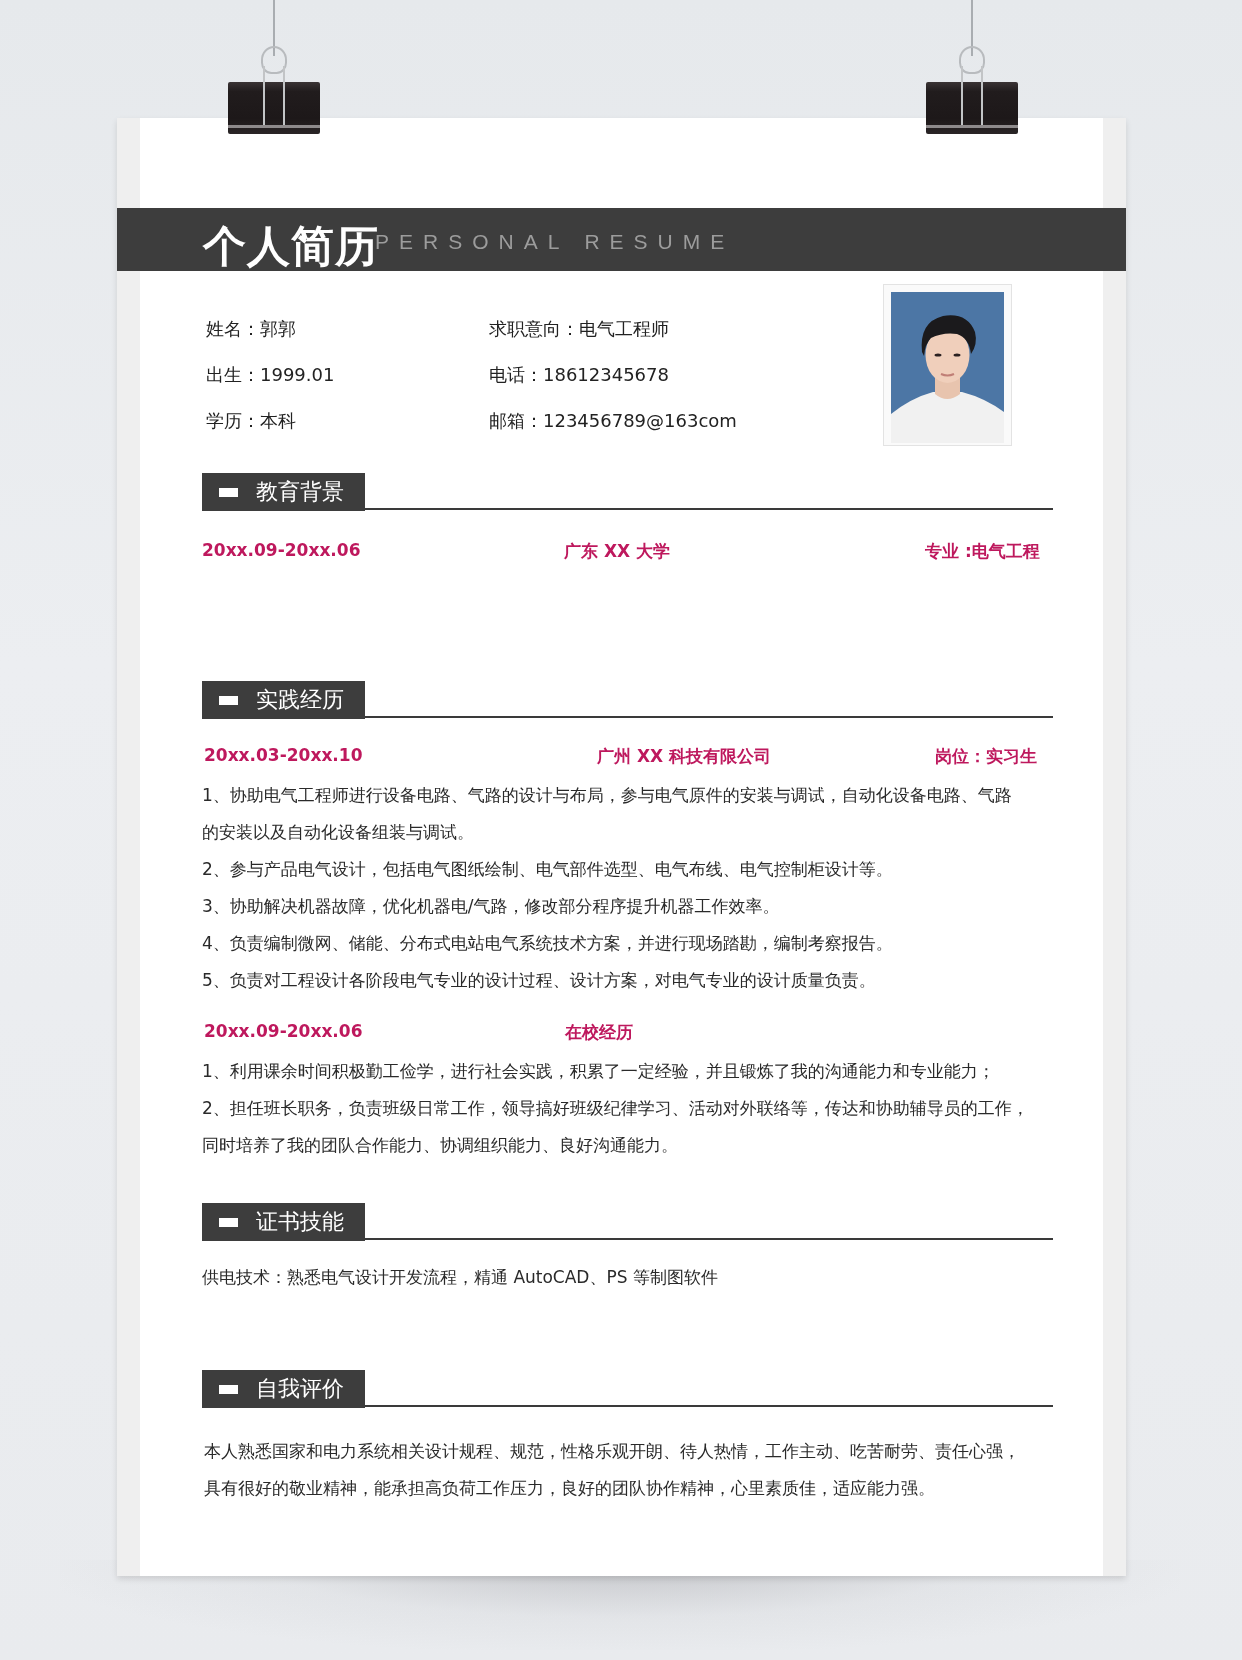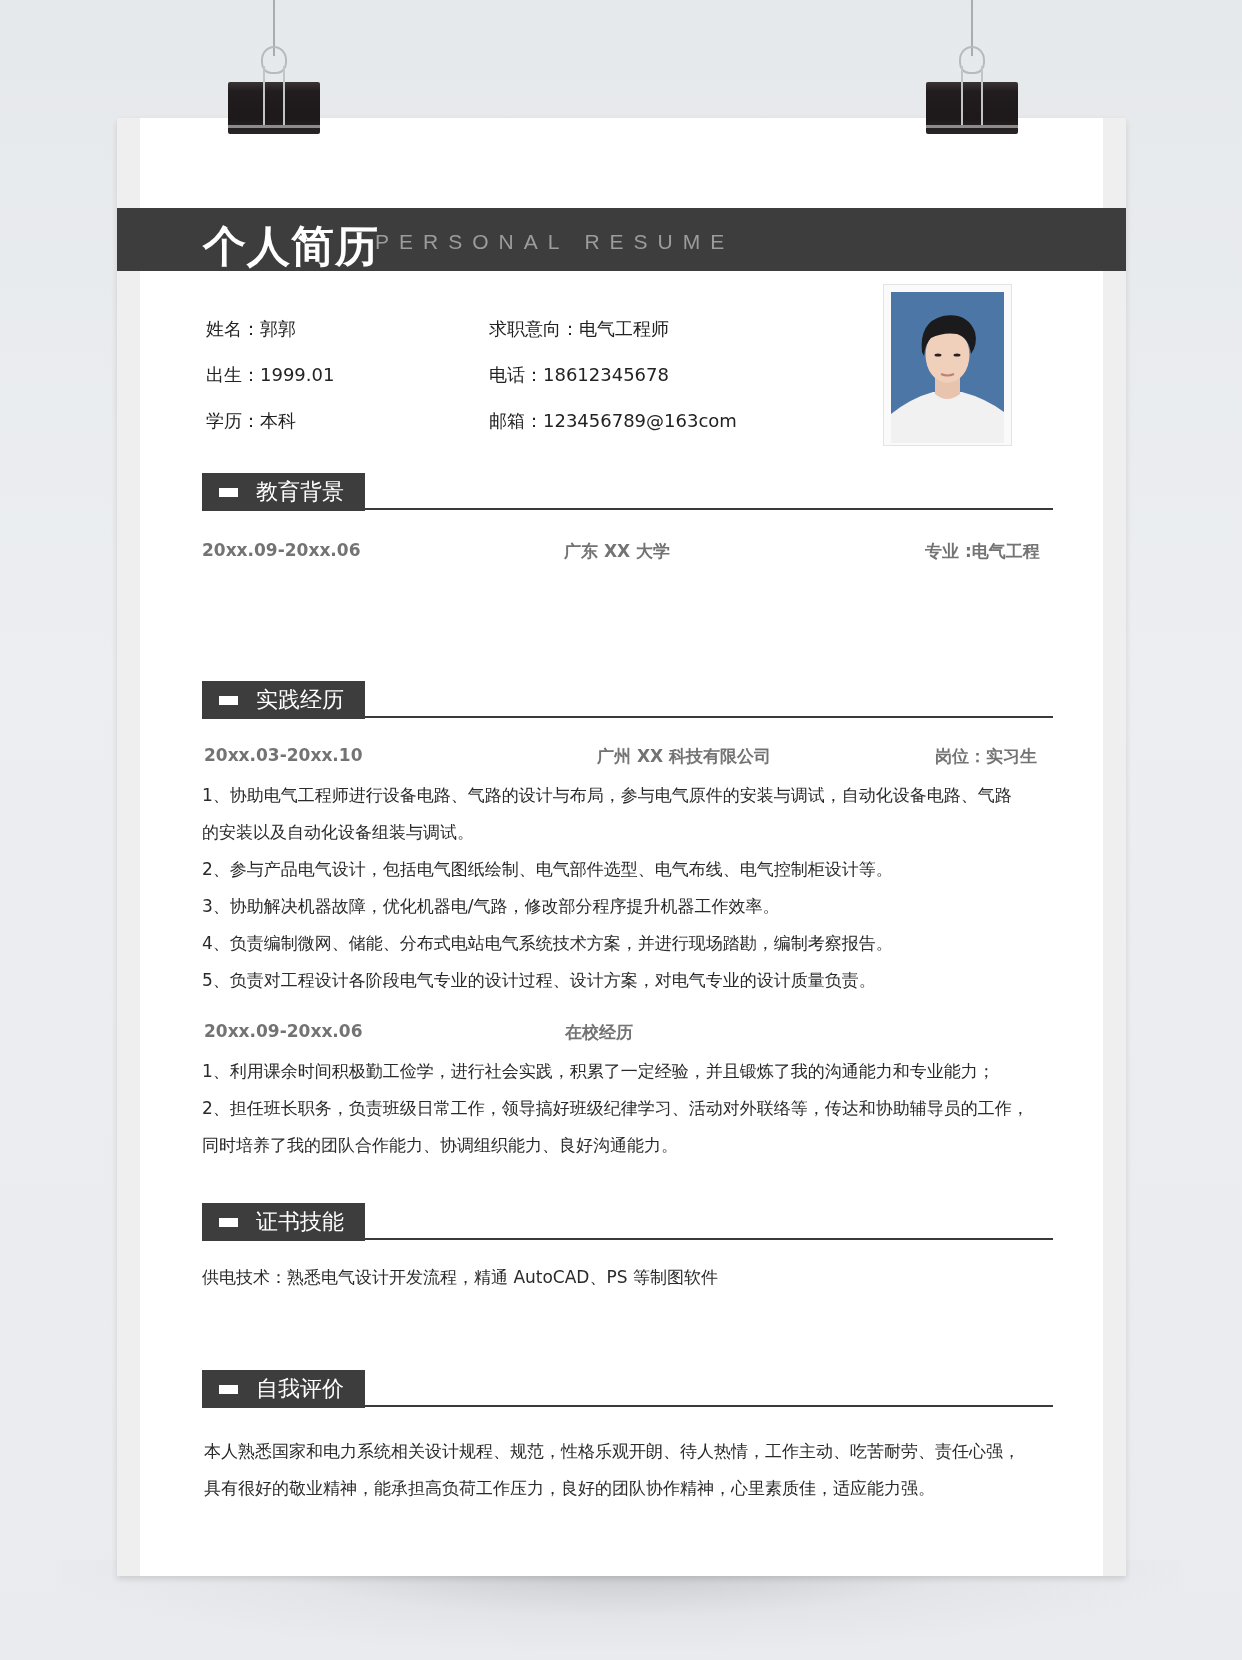--- a/index.html
+++ b/index.html
@@ -71,21 +71,21 @@
   .sec .tab .mark{
     position:absolute;left:17px;top:15px;width:19px;height:9px;background:#ffffff;
   }
   .sec .tab .label{
     position:absolute;left:54px;top:4px;font-size:22px;color:#ffffff;white-space:nowrap;
   }
   .sec .rule{
     position:absolute;left:163px;right:0;top:35px;height:2px;background:#3a3a3a;
   }
 
-  .meta{position:absolute;font-size:17px;font-weight:bold;color:#737373;white-space:nowrap;}
+  .meta{position:absolute;font-size:17px;font-weight:bold;color:#be185d;white-space:nowrap;}
   .para{position:absolute;left:85px;width:860px;font-size:17px;color:#2a2a2a;line-height:37px;}
   .para div{white-space:nowrap;}
 </style>
 </head>
 <body>
 
 <div class="floor-shadow"></div>
 
 <div class="string" style="left:273px;height:56px;"></div>
 <div class="string" style="left:971px;height:56px;"></div>

